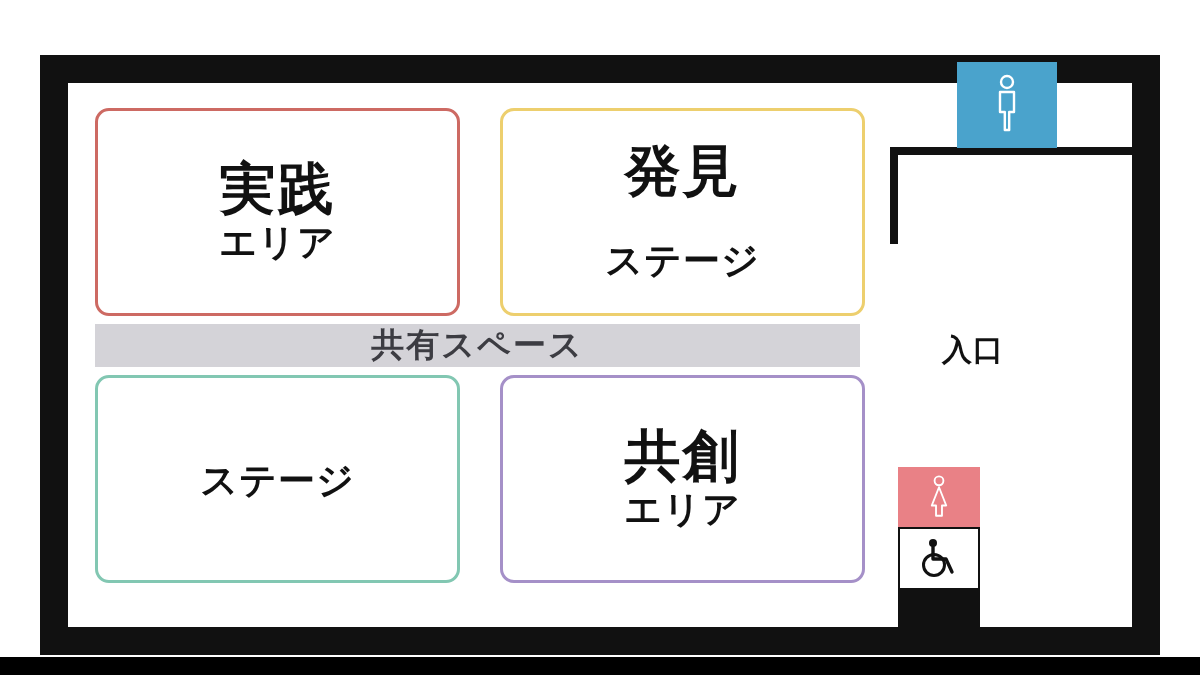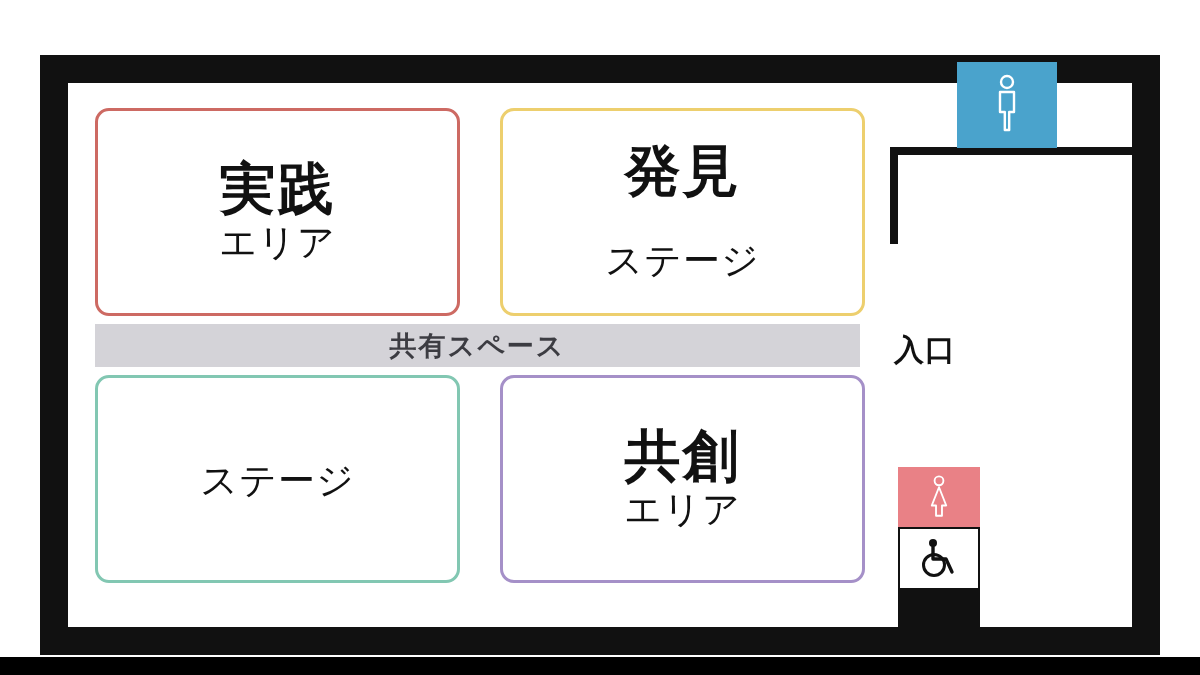--- a/index.html
+++ b/index.html
@@ -20,39 +20,39 @@
   .room {
     position: absolute; width: 365px; height: 208px;
     border: 3px solid #999; border-radius: 14px; background: #ffffff;
     display: flex; flex-direction: column; align-items: center; justify-content: center;
   }
   .room-title {
     font-size: 56px; font-weight: bold; color: #111111; line-height: 1.05;
     letter-spacing: 2px;
   }
   .room-sub {
-    font-size: 37px; font-weight: normal; color: #111111; line-height: 1.1;
+    font-size: 37px; font-weight: bold; color: #111111; line-height: 1.1;
     margin-top: 4px; letter-spacing: 1px;
   }
   .room-practice   { left: 95px;  top: 108px; }
   .room-discovery  { left: 500px; top: 108px; }
   .room-explore    { left: 95px;  top: 375px; }
   .room-cocreate   { left: 500px; top: 375px; }
 
   .shared-space {
     position: absolute; left: 95px; top: 324px; width: 765px; height: 43px;
     background: #d4d3d8;
     display: flex; align-items: center; justify-content: center;
   }
   .shared-space-label {
-    font-size: 27px; font-weight: bold; color: #3c3c42; letter-spacing: 2px;
+    font-size: 33px; font-weight: bold; color: #3c3c42; letter-spacing: 2px;
   }
 
   .entrance-label {
-    position: absolute; left: 894px; top: 330px;
+    position: absolute; left: 942px; top: 330px;
     font-size: 30px; font-weight: bold; color: #111111; letter-spacing: 1px;
   }
 
   .wall-h-restroom {
     position: absolute; left: 890px; top: 147px; width: 244px; height: 8px;
     background: #111111;
   }
   .wall-v-right {
     position: absolute; left: 890px; top: 147px; width: 8px; height: 97px;
     background: #111111;

